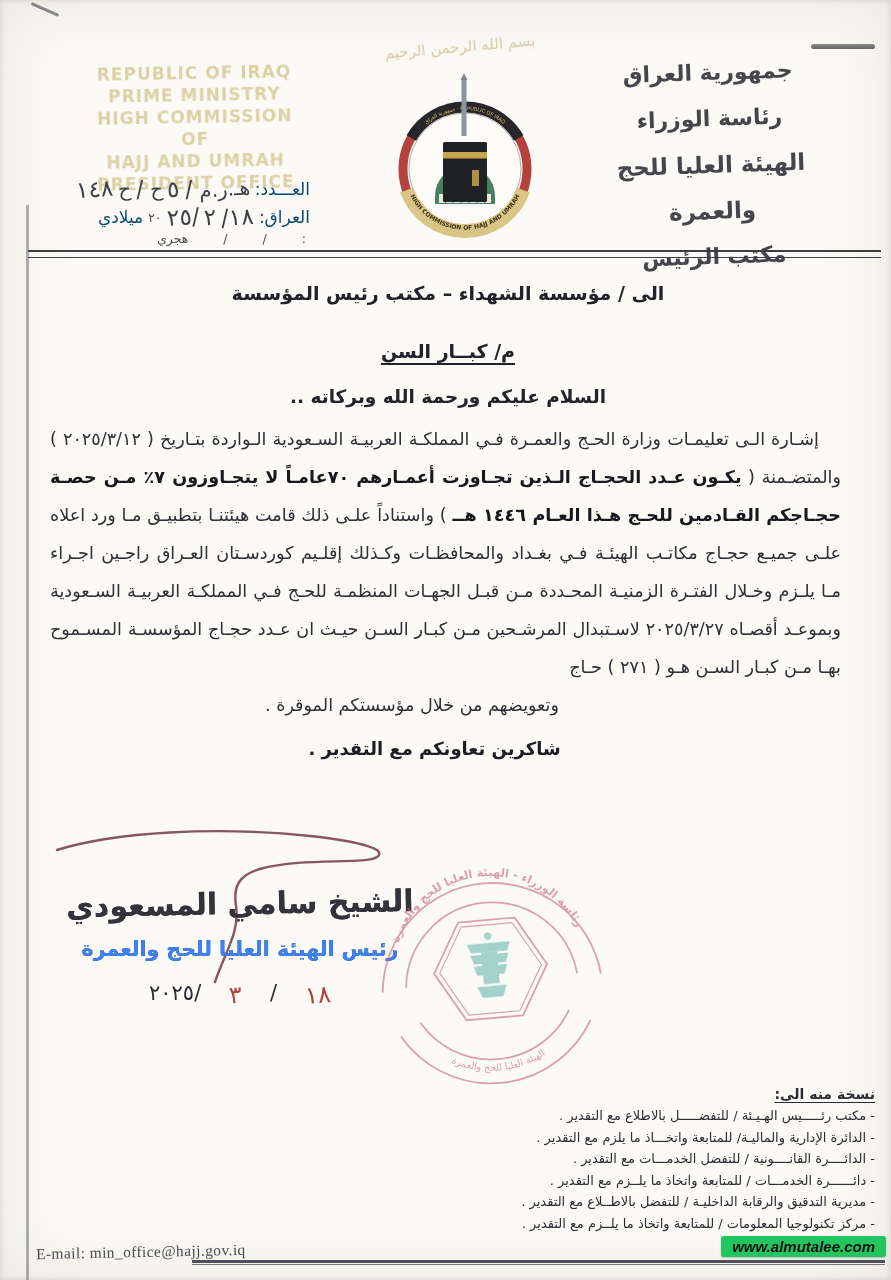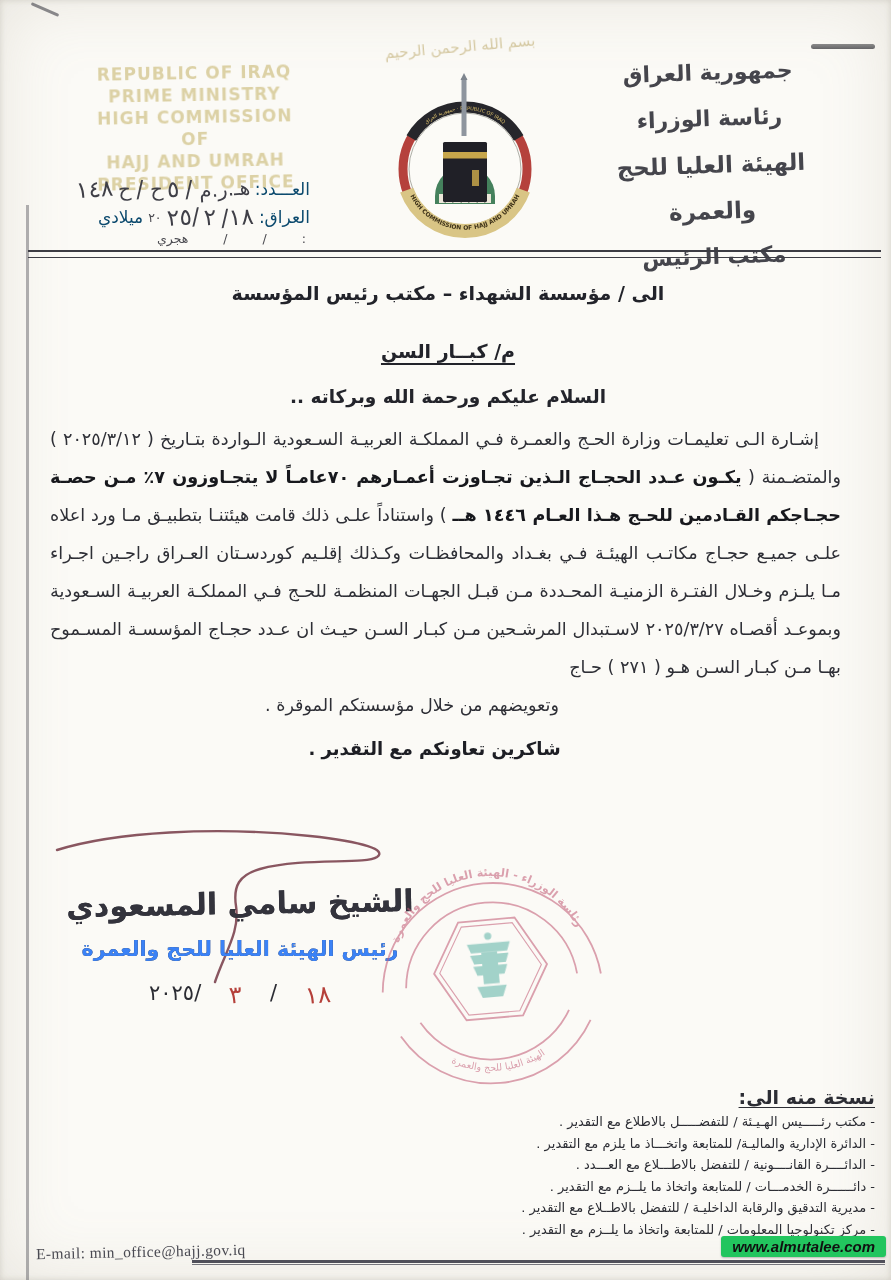--- a/index.html
+++ b/index.html
@@ -64,21 +64,21 @@
   .sig-swoosh{position:absolute;left:55px;top:824px;}
   .sig-block{position:absolute;left:55px;top:886px;width:370px;text-align:center;direction:rtl;}
   .sig-name{font-size:30px;font-weight:bold;color:#33333c;text-shadow:0 0 .6px #33333c;transform:rotate(-1deg);}
   .sig-title{font-size:20.5px;font-weight:bold;color:#3b82f6;margin-top:16px;text-shadow:0 0 .4px #2e2e37;}
   .sig-date{margin-top:20px;display:flex;direction:ltr;justify-content:center;gap:28px;font-size:21px;color:#2b2c33;}
   .sig-date .red{color:#b5403a;font-size:24px;display:inline-block;transform:rotate(-5deg);}
   .stamp-svg{position:absolute;left:372px;top:850px;opacity:.58;transform:rotate(-5deg);}
 
   
   .cc{position:absolute;right:16px;top:1086px;width:520px;direction:rtl;text-align:right;color:#2c2d34;}
-  .cc-head{font-size:19px;font-weight:bold;text-decoration:underline;text-underline-offset:3px;margin-bottom:3px;}
+  .cc-head{font-size:14px;font-weight:bold;text-decoration:underline;text-underline-offset:3px;margin-bottom:3px;}
   .cc-item{font-size:13px;line-height:21.5px;font-weight:500;}
 
   
   .email{position:absolute;left:36px;top:1243px;font-family:"Liberation Serif",serif;
          font-size:15.5px;color:#4a4a52;transform:rotate(-1.2deg);letter-spacing:.4px;}
   .f-rule{position:absolute;left:192px;right:6px;top:1260px;}
   .f-rule .a{height:2.5px;background:#50505a;}
   .f-rule .b{height:1px;background:#77777e;margin-top:1.5px;}
   .watermark{position:absolute;right:5px;top:1236px;background:#22c55e;border-radius:3px;
              padding:2px 11px;font-family:"Liberation Sans",sans-serif;
@@ -210,21 +210,21 @@
       <path d="M90,100 L120,100 L117,108 L93,108 Z"></path>
       <rect x="98" y="88" width="14" height="28"></rect>
       <path d="M92,118 L118,118 L114,128 L96,128 Z"></path>
     </g>
   </svg>
 
   <div class="cc">
     <div class="cc-head">نسخة منه الى:</div>
     <div class="cc-item">- مكتب رئـــــيس الهـيـئة / للتفضـــــل بالاطلاع مع التقدير .</div>
     <div class="cc-item">- الدائرة الإدارية والماليـة/ للمتابعة واتخـــاذ ما يلزم مع التقدير .</div>
-    <div class="cc-item">- الدائــــرة القانــــونية / للتفضل بالاطـــلاع مع العـــدد .</div>
+    <div class="cc-item">- الدائــــرة القانــــونية / للتفضل الخدمـــات مع التقدير .</div>
     <div class="cc-item">- دائــــــرة الخدمـــات / للمتابعة واتخاذ ما يلــزم مع التقدير .</div>
     <div class="cc-item">- مديرية التدقيق والرقابة الداخليـة / للتفضل بالاطــلاع مع التقدير .</div>
     <div class="cc-item">- مركز تكنولوجيا المعلومات / للمتابعة واتخاذ ما يلــزم مع التقدير .</div>
   </div>
 
   <div class="email">E-mail: min_office@hajj.gov.iq</div>
   <div class="f-rule">
       <div class="a"></div>
       <div class="b"></div>
     </div>

